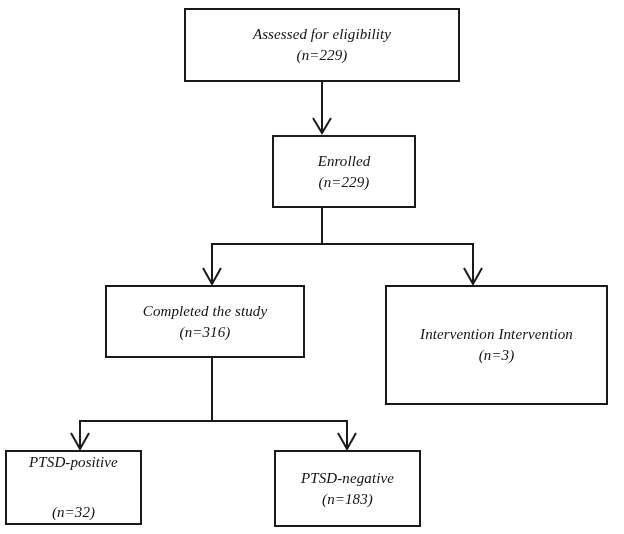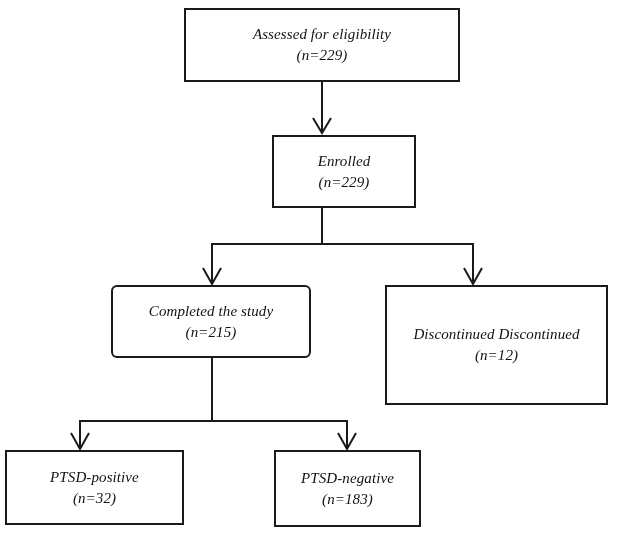--- a/index.html
+++ b/index.html
@@ -32,23 +32,23 @@
     letter-spacing: 0.1px;
     font-style: italic;
   }
   .node .line {
     display: block;
     white-space: nowrap;
   }
   
   #node-assessed   { left: 184px; top: 8px;   width: 276px; height: 74px; }
   #node-enrolled   { left: 256px; top: 135px; width: 144px; height: 73px; margin-left: 16px; }
-  #node-completed  { left: 111px; top: 285px; width: 200px; height: 73px; border-radius: 6px; }
+  #node-completed  { left: 105px; top: 285px; width: 200px; height: 73px; }
   #node-discont    { left: 385px; top: 285px; width: 223px; height: 120px; }
-  #node-ptsd-pos   { left: 5px;   top: 450px; width: 179px; height: 75px; }
+  #node-ptsd-pos   { left: 5px;   top: 450px; width: 137px; height: 75px; justify-content: space-between; }
   #node-ptsd-neg   { left: 274px; top: 450px; width: 147px; height: 77px; }
 
   #connectors {
     position: absolute;
     left: 0;
     top: 0;
     width: 624px;
     height: 534px;
     pointer-events: none;
   }
@@ -93,26 +93,26 @@
     <span class="line">(n=229)</span>
   </div>
 
   <div class="node" id="node-enrolled">
     <span class="line">Enrolled</span>
     <span class="line">(n=229)</span>
   </div>
 
   <div class="node" id="node-completed">
     <span class="line">Completed the study</span>
-    <span class="line">(n=215)</span>
+    <span class="line">(n=316)</span>
   </div>
 
   <div class="node" id="node-discont">
-    <span class="line">Discontinued Discontinued</span>
-    <span class="line">(n=12)</span>
+    <span class="line">Intervention Intervention</span>
+    <span class="line">(n=3)</span>
   </div>
 
   <div class="node" id="node-ptsd-pos">
     <span class="line">PTSD-positive</span>
     <span class="line">(n=32)</span>
   </div>
 
   <div class="node" id="node-ptsd-neg">
     <span class="line">PTSD-negative</span>
     <span class="line">(n=183)</span>

